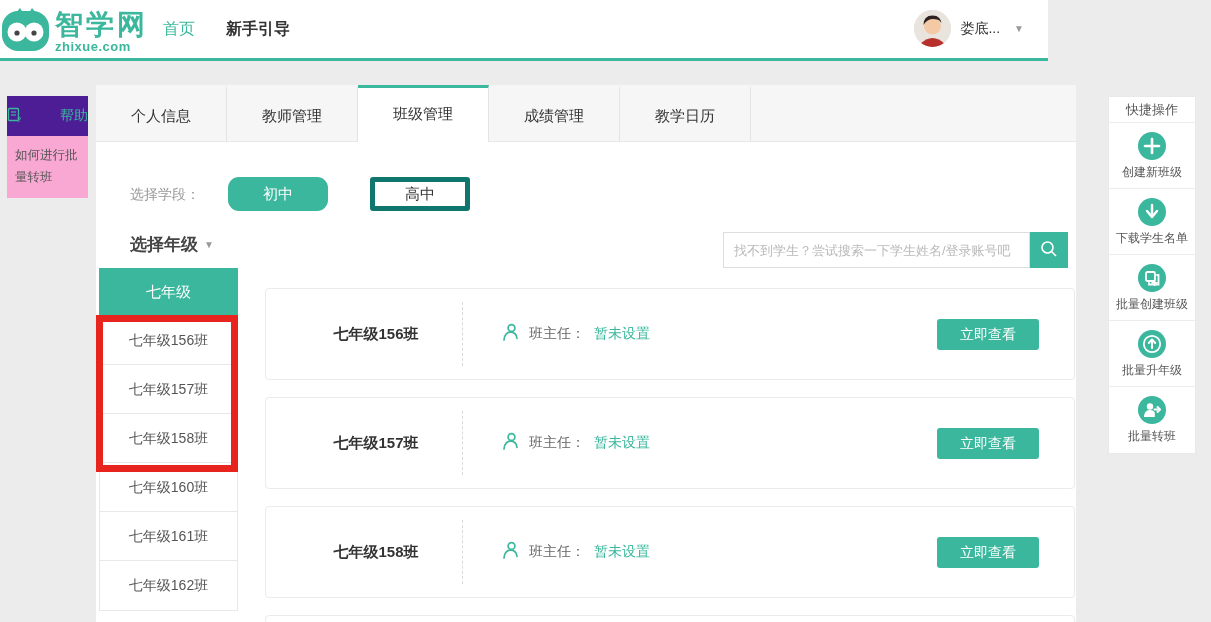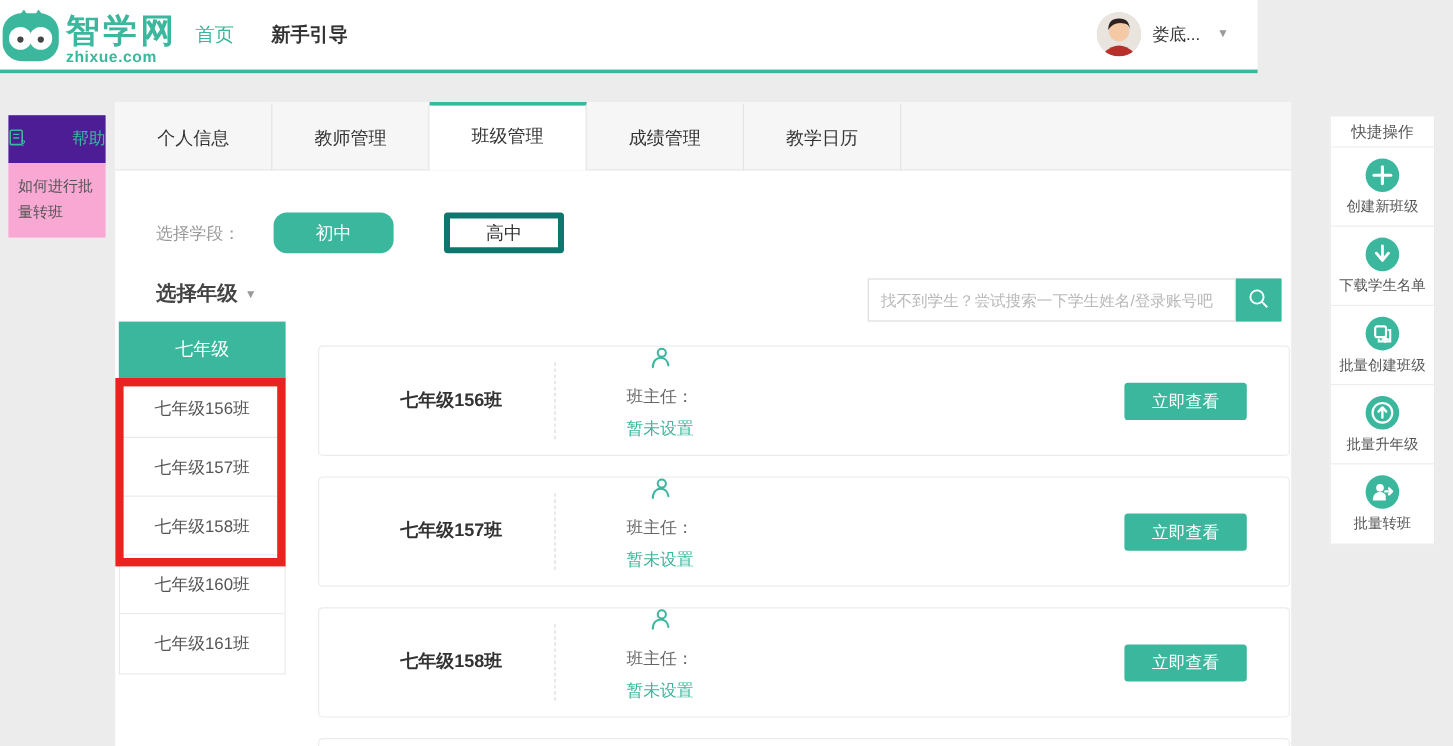--- a/index.html
+++ b/index.html
@@ -72,21 +72,21 @@
   .red-box{position:absolute;left:0;top:230px;width:142px;height:157px;border:7px solid var(--red);
            z-index:6;pointer-events:none;}
 
   
   .card{position:absolute;left:169px;width:810px;height:92px;background:#fff;
         border:1px solid #ebebeb;border-radius:4px;}
   .card1{top:203px;} .card2{top:312px;} .card3{top:421px;} .card4{top:530px;}
   .card-name{position:absolute;left:30px;top:0;width:160px;height:90px;line-height:90px;
              text-align:center;font-size:15px;font-weight:bold;color:var(--text-dark);}
   .card-divider{position:absolute;left:196px;top:13px;height:64px;border-left:1px dashed #d9d9d9;}
-  .card-teacher{position:absolute;left:256px;top:0;height:90px;display:flex;align-items:center;gap:9px;flex-direction:column;}
+  .card-teacher{position:absolute;left:235px;top:0;height:90px;display:flex;align-items:center;gap:9px;}
   .teacher-label{font-size:14px;color:#666;}
   .teacher-value{font-size:14px;color:var(--teal);cursor:pointer;}
   .card-btn{position:absolute;left:671px;top:30px;width:102px;height:31px;background:var(--teal);
             color:#fff;border:none;border-radius:3px;font-size:14px;cursor:pointer;
             font-family:Liberation Mono, monospace;}
 
   
   .quick{position:absolute;left:1108px;top:96px;width:88px;background:#fff;border:1px solid #e9e9e9;z-index:5;}
   .quick-title{height:26px;line-height:26px;text-align:center;font-size:13px;color:#555;
                border-bottom:1px solid #ededed;}
@@ -181,20 +181,21 @@
     </button>
 
     <div class="grade-list">
       <div class="grade-list-header">七年级</div>
       <div class="grade-list-items">
         <div class="grade-item">七年级156班</div>
         <div class="grade-item">七年级157班</div>
         <div class="grade-item">七年级158班</div>
         <div class="grade-item">七年级160班</div>
         <div class="grade-item">七年级161班</div>
+        <div class="grade-item">七年级162班</div>
       </div>
     </div>
     <div class="red-box"></div>
 
     <div class="card card1">
       <div class="card-name">七年级156班</div>
       <div class="card-divider"></div>
       <div class="card-teacher">
         <span>
           <svg width="19" height="19" viewBox="0 0 19 19">

